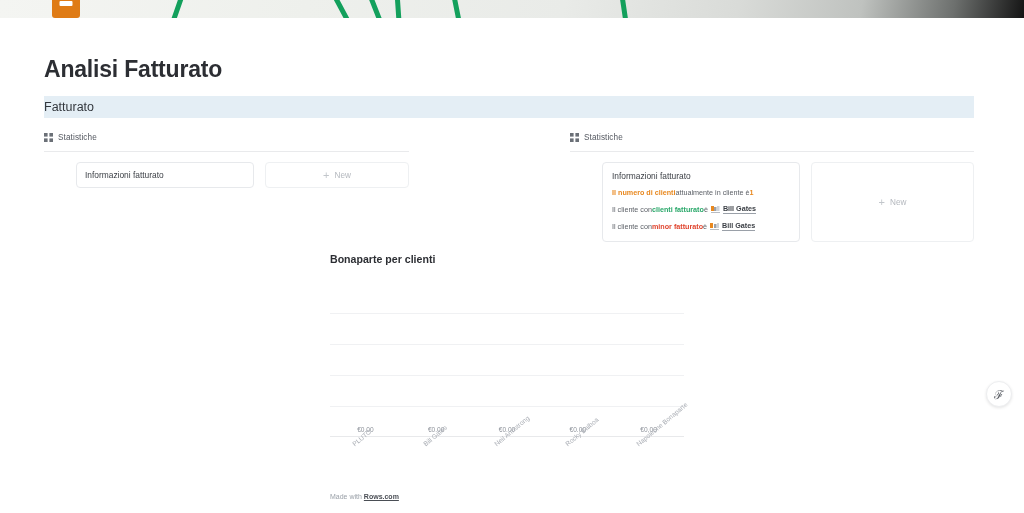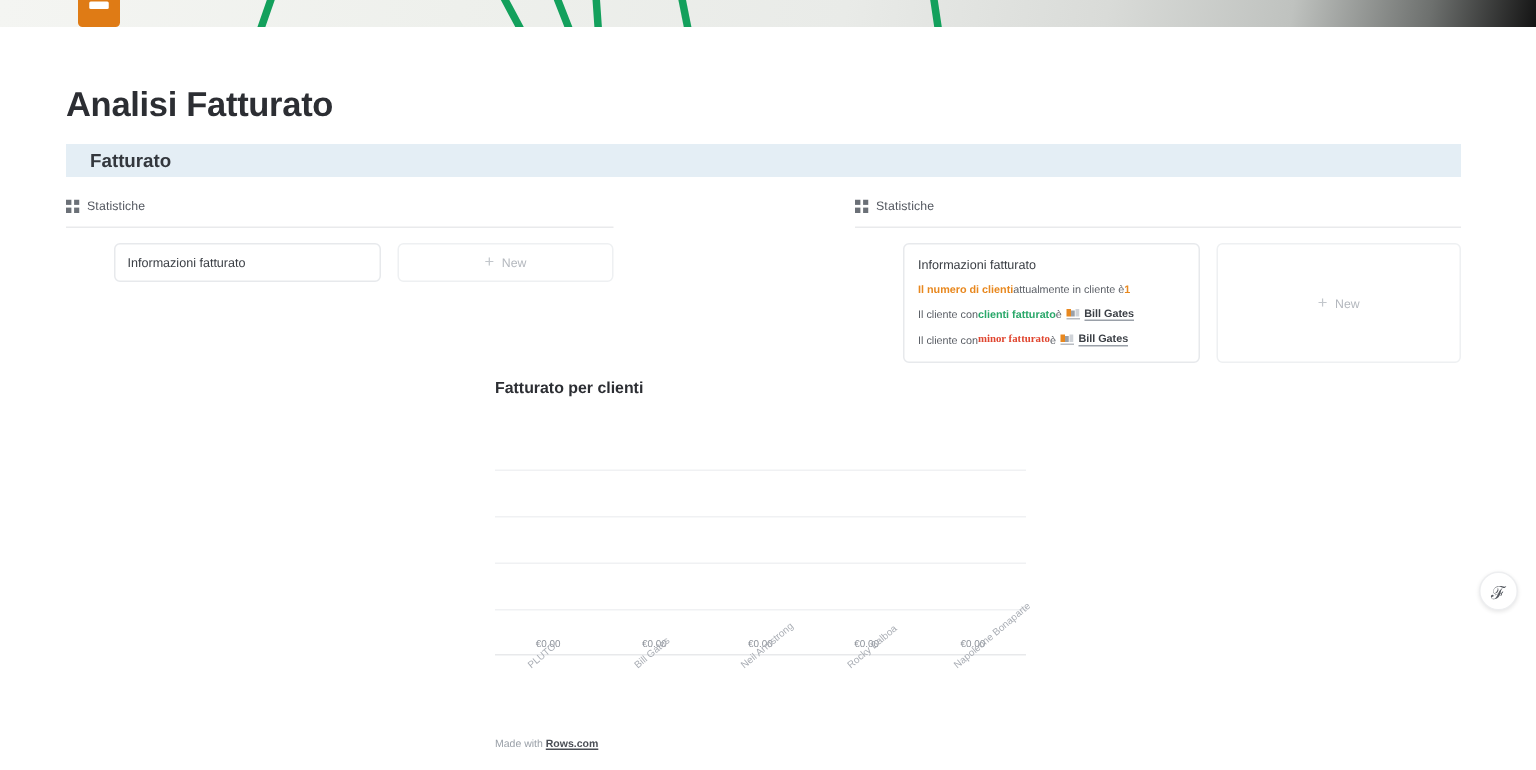--- a/index.html
+++ b/index.html
@@ -35,21 +35,21 @@
 
   
   .page-title {
     position: absolute; left: 44px; top: 56px;
     font-size: 23px; font-weight: bold; color: #2c2e33; letter-spacing: -0.2px;
   }
 
   
   .section-bar {
     position: absolute; left: 44px; top: 96px; width: 930px; height: 22px;
-    background: #e4eef5; display: flex; align-items: center; padding-left: 16px; font-weight: bold;
+    background: #e4eef5; display: flex; align-items: center; padding-left: 0;
   }
   .section-bar span { font-size: 12.5px; color: #33373d; }
 
   
   .widget-col { position: absolute; top: 130px; }
   .col-left  { left: 44px;  width: 365px; }
   .col-right { left: 570px; width: 404px; }
 
   .widget-head { display: flex; align-items: center; gap: 5px; height: 14px; text-align: center; }
   .widget-head .label { font-size: 8.2px; color: #545860; letter-spacing:.1px; }
@@ -72,21 +72,21 @@
   }
   .card-new .plus { font-size: 11px; line-height: 1; color:#c2c6cb; }
   .left-new { height: 26px; width: 180px; }
   .right-new { height: 80px; width: 200px; }
 
   .card-info-right { width: 198px; height: 80px; padding: 8px 9px 0 9px; }
   .card-info-right .hd { font-size: 8.4px; color: #3b3f45; margin-bottom: 7px; }
   .stat-line { font-size: 7.2px; color: #5c6067; margin-bottom: 7px; display:flex; align-items:center; flex-wrap:wrap; gap:0; }
   .stat-line .em-orange { color: #e8881f; font-weight: bold; }
   .stat-line .em-green  { color: #2aa86a; font-weight: bold; }
-  .stat-line .em-red    { color: #e0452f; font-weight: bold; font-family: Liberation Serif, serif; }
+  .stat-line .em-red    { color: #e0452f; font-weight: bold; }
   .stat-line .val-num   { color: #e8881f; font-weight: bold; }
   .stat-line .plain { color:#5c6067; }
   .ref-icon {
     display:inline-block; width:9px; height:7px; margin:0 3px -1px 3px;
     background:
       linear-gradient(#e8881f,#e8881f) 0 0/3px 5px no-repeat,
       linear-gradient(#9aa0a8,#9aa0a8) 3.5px 1px/2.5px 4px no-repeat,
       linear-gradient(#cfd3d8,#cfd3d8) 6.5px 0/2.5px 5px no-repeat,
       linear-gradient(#b8bcc2,#b8bcc2) 0 5.5px/9px 1.5px no-repeat;
   }
@@ -209,21 +209,21 @@
       </div>
 
       <div class="card-new right-new">
         <span class="plus">+</span>
         <span>New</span>
       </div>
     </div>
   </div>
 
   <div class="chart-block">
-    <div class="chart-title">Fatturato per clienti</div>
+    <div class="chart-title">Bonaparte per clienti</div>
     <div class="chart-plot" id="chart-plot">
         <div class="gridline" style="top: 31px;"></div>
         <div class="gridline" style="top: 62px;"></div>
         <div class="gridline" style="top: 93px;"></div>
         <div class="gridline" style="top: 124px;"></div>
         <div class="axisline"></div>
       </div>
     <div class="value-row" id="value-row">
         <div class="value-lbl" style="left: 35.4px;">€0.00</div>
         <div class="value-lbl" style="left: 106.2px;">€0.00</div>

